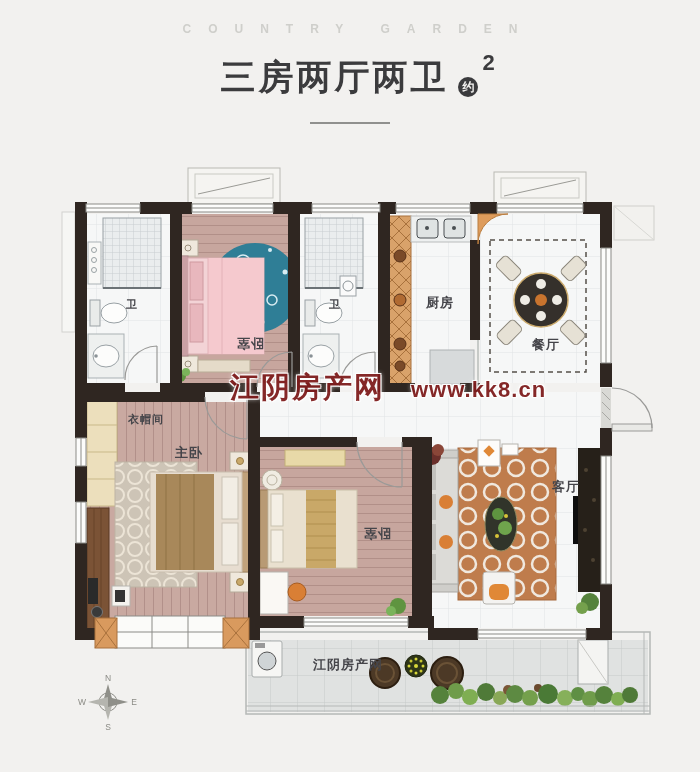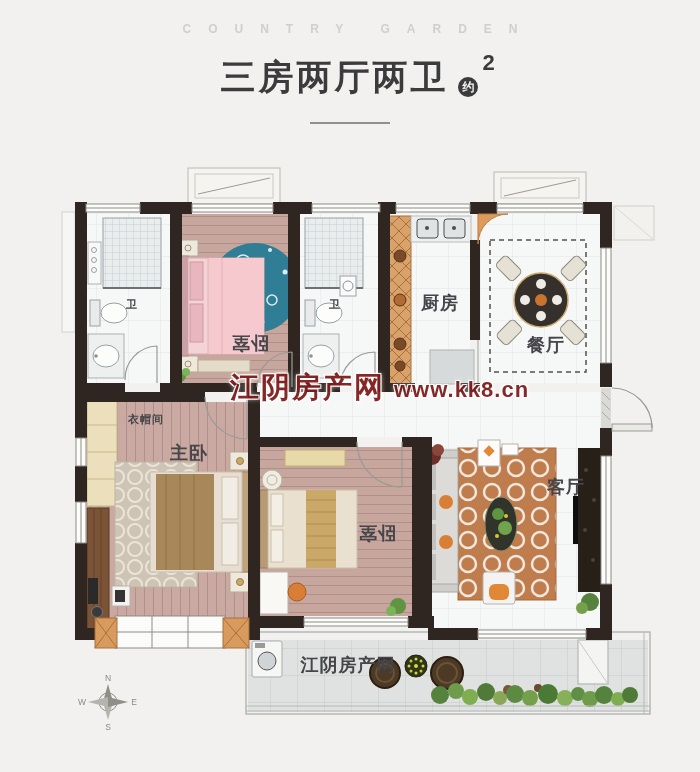--- a/index.html
+++ b/index.html
@@ -13,30 +13,30 @@
              align-items:flex-end;color:#3b3b3d;}
   .t-layout,.t-area{font-size:35px;font-weight:700;letter-spacing:3px;}
   .t-area{margin-left:36px;}
   .approx-badge{width:20px;height:20px;background:#3b3b3d;color:#f2f1ef;border-radius:50%;
                 display:flex;align-items:center;justify-content:center;font-size:12px;
                 font-weight:700;margin:0 4px 4px 10px;flex:0 0 auto;}
   .t-value{font-size:42px;font-weight:700;line-height:.92;}
   .t-sup{font-size:22px;font-weight:700;align-self:flex-start;margin-top:-4px;}
   .title-line{position:absolute;top:122px;left:310px;width:80px;height:2px;background:#90908e;}
   
-  .rl{position:absolute;transform:translate(-50%,-50%);font-size:18px;font-weight:600;
+  .rl{position:absolute;transform:translate(-50%,-50%);font-size:13px;font-weight:600;
       color:#45454a;letter-spacing:1px;white-space:nowrap;z-index:5;}
   .rl.small{font-size:11px;}
   .rl.rot{transform:translate(-50%,-50%) rotate(180deg);}
   
   .wm{position:absolute;left:230px;top:368px;z-index:9;display:flex;align-items:baseline;
       color:#7f1d1d;font-weight:700;opacity:.95;
       text-shadow:-1px -1px 0 #fff,1px -1px 0 #fff,-1px 1px 0 #fff,1px 1px 0 #fff,0 0 5px #fff;}
   .wm-name{font-size:29px;letter-spacing:2px;}
-  .wm-url{font-size:22px;margin-left:9px;letter-spacing:1px;}
+  .wm-url{font-size:22px;margin-left:26px;letter-spacing:1px;}
   svg.plan{position:absolute;left:0;top:0;z-index:1;}
 </style>
 </head>
 <body>
 
 <div class="screen">
 
   <div class="brand">COUNTRY GARDEN</div>
 
   <div class="title-row">

